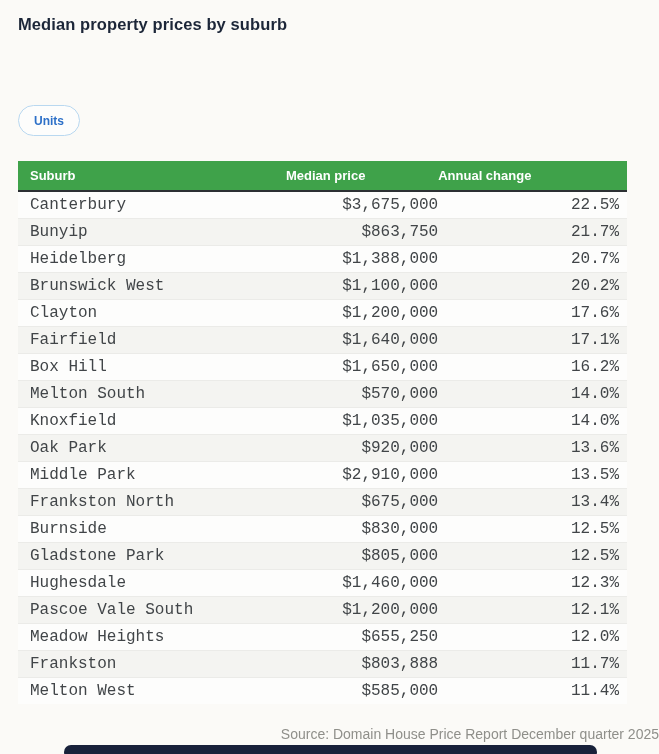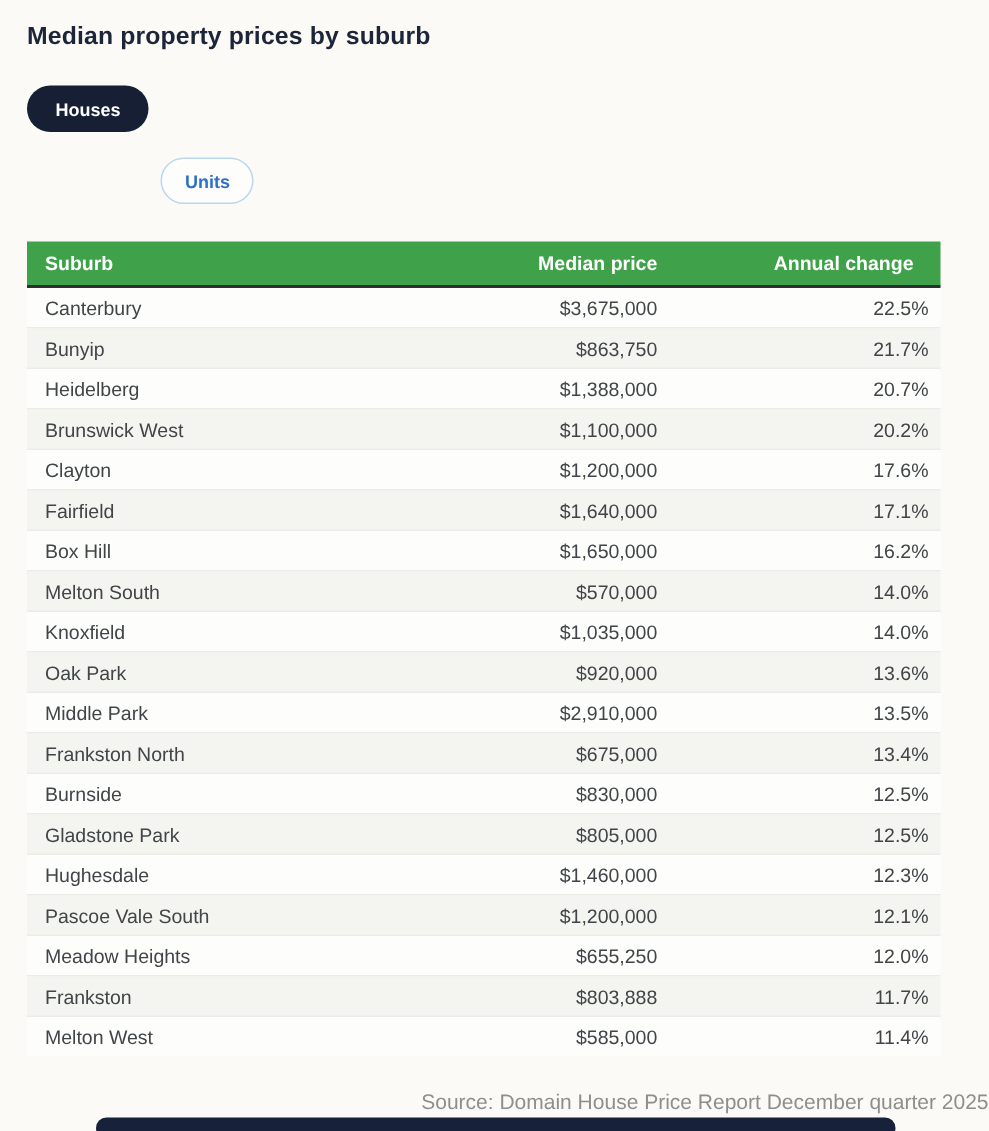--- a/index.html
+++ b/index.html
@@ -63,35 +63,36 @@
   table.prices col.c1 { width: 44%; }
   table.prices col.c2 { width: 25%; }
   table.prices col.c3 { width: 31%; }
   table.prices thead th {
     background: #3fa24a;
     color: #ffffff;
     font-size: 13px;
     font-weight: bold;
     height: 29px;
     border-bottom: 2px solid #2c3033;
-    text-align: right;
+    text-align: left;
     padding: 0;
   }
   table.prices thead th.col-suburb {
     text-align: left;
     padding-left: 12px;
   }
   table.prices thead th.col-change { padding-right: 18px; }
   table.prices tbody td {
-    font-size: 13px;
+    font-size: 16px;
     color: #414548;
     height: 26px;
     padding: 0;
     text-align: right;
     background: #fdfdfc;
+    font-family: Liberation Mono, monospace;
   }
   table.prices tbody tr + tr td { border-top: 1px solid #ebebe8; }
   table.prices tbody tr:nth-child(even) td { background: #f4f4f1; }
   table.prices tbody td.cell-suburb {
     text-align: left;
     padding-left: 12px;
   }
   table.prices tbody td.cell-change { padding-right: 8px; }
   .source-note {
     margin: 22px 0 0 18px;
@@ -110,21 +111,20 @@
   }
 </style>
 </head>
 <body>
 
 <div class="container">
 
   <h1 class="page-title">Median property prices by suburb</h1>
 
   <div class="toggle-row">
-    <button class="pill active">Houses</button>
     <button class="pill inactive">Units</button>
   </div>
 
   <table class="prices">
     <colgroup>
       <col class="c1">
         <col class="c2">
         <col class="c3">
     </colgroup>
     <thead>

